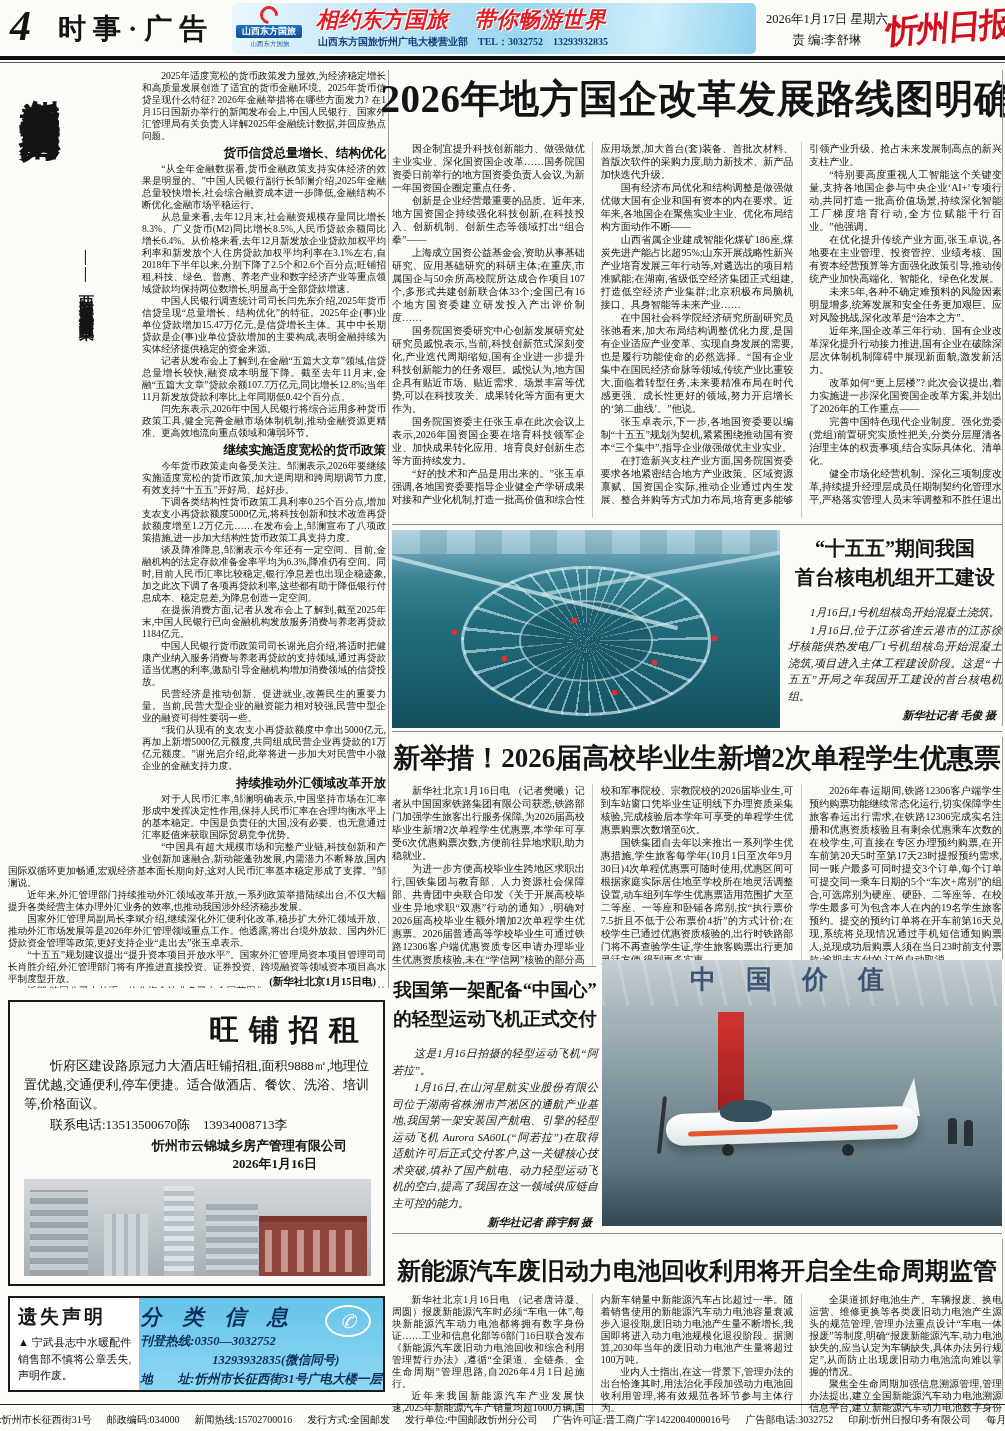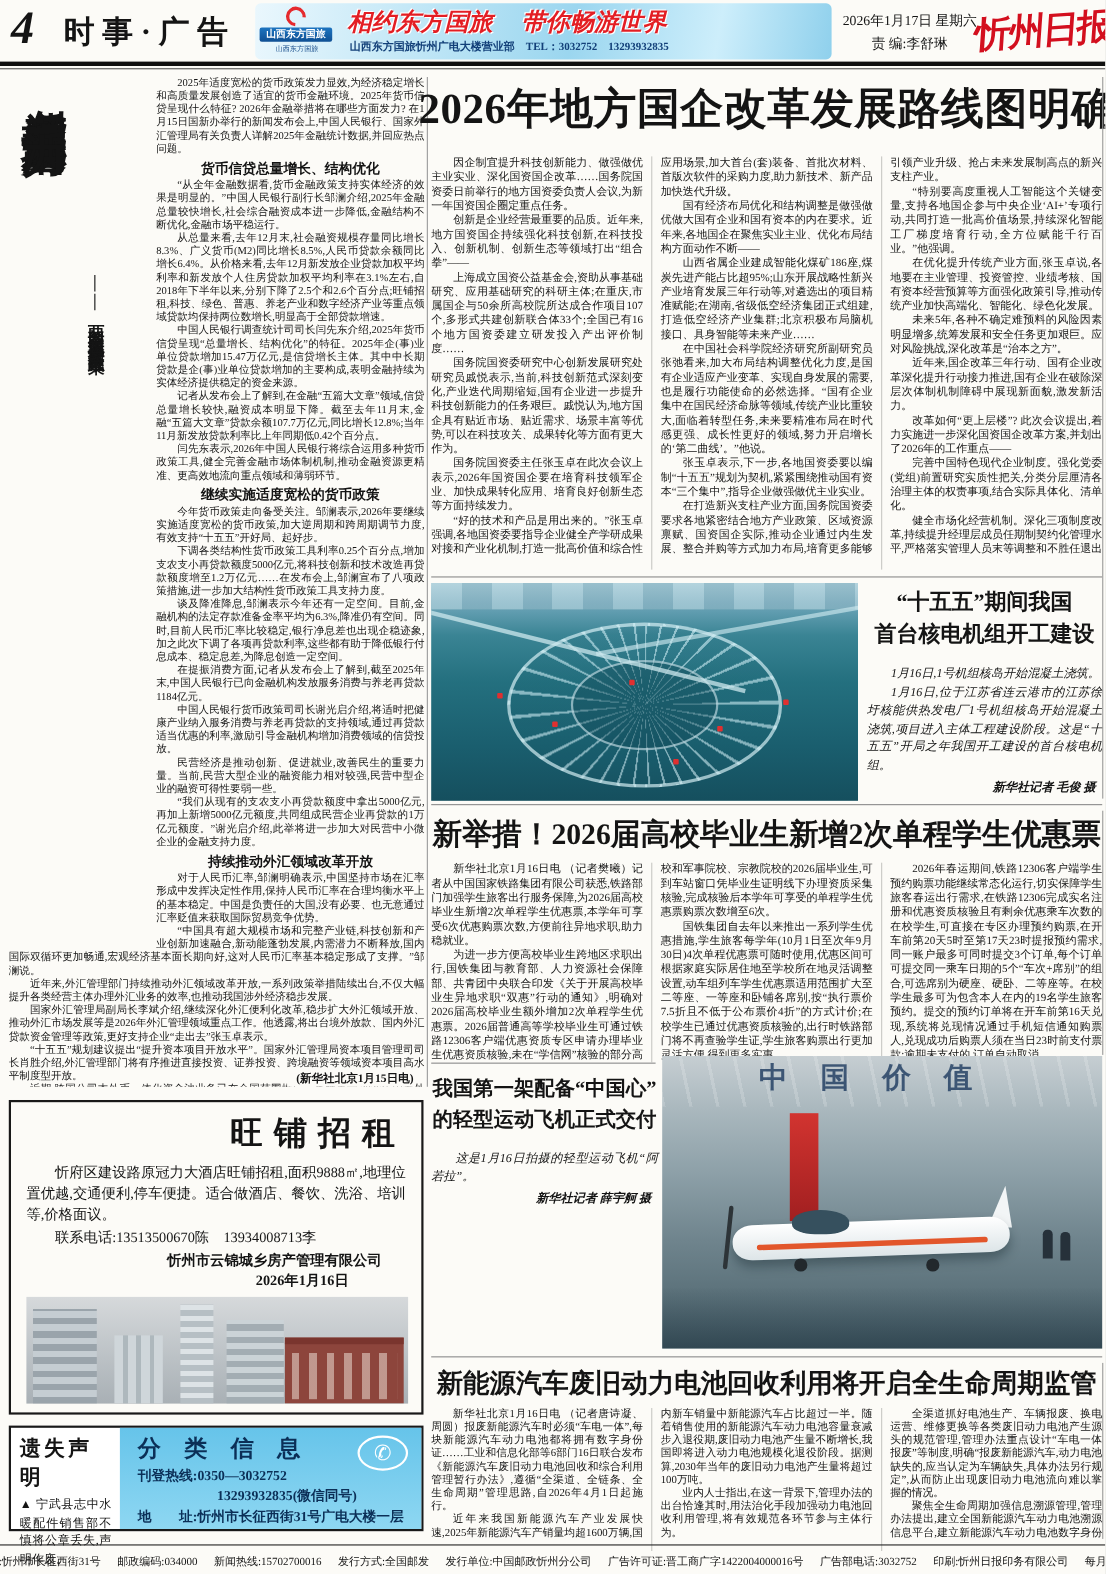--- a/index.html
+++ b/index.html
@@ -32,21 +32,21 @@
   #date-block { left:751px; top:9px; width:152px; text-align:center; font-size:12.5px; font-weight:400; line-height:1.7; }
   #masthead { left:886px; top:6px; width:115px; font-size:33px; font-weight:900; color:#d30f1e;
     transform:rotate(-4deg) skewX(-8deg); letter-spacing:-2px; white-space:nowrap; }
 
   
   .hline { background:#8a8a8a; height:1px; }
   .vline { background:#9a9a9a; width:1px; }
 
   
   .para { text-align:justify; text-indent:2em; }
-  .subhead { text-align:center; font-weight:900; text-indent:0; }
+  .subhead { text-align:right; font-weight:900; text-indent:0; }
 
   
   #left-article { left:8px; top:70px; width:378px; height:918px; overflow:hidden; font-size:9.6px; line-height:12px; }
   #left-float { float:left; width:128px; height:786px; writing-mode:vertical-lr; position:relative; margin-right:6px; }
   #left-head-big { font-weight:900; line-height:1.55; letter-spacing:1px; white-space:nowrap; }
   #left-head-big .ph1 { font-size:37px; }
   #left-head-big .ph2 { font-size:41px; }
   #left-subtitle { font-size:15px; font-weight:700; line-height:2.0; padding-top:180px; letter-spacing:2px; }
   #left-article .subhead { font-size:12.5px; margin:5px 0 4px; }
   #left-credit { right:10px; bottom:0; background:#fcfbf7; font-size:10.5px; font-weight:700; padding-left:8px; }
@@ -84,21 +84,21 @@
     font-size:27px; font-weight:900; white-space:nowrap; }
   #ticket-cols { margin-top:5px; height:182px; }
 
   
   #plane-text { left:392px; top:976px; width:206px; }
   #plane-text .mid-headline { font-size:18.5px; line-height:1.55; }
 
   
   #battery-article { left:392px; top:1239px; width:610px; }
   #battery-headline { height:36px; display:flex; align-items:center; justify-content:center;
-    font-size:24px; font-weight:900; white-space:nowrap; }
+    font-size:24px; font-weight:900; white-space:nowrap;margin-top:14px; }
   #battery-cols { margin-top:5px; height:130px; font-size:9.8px; line-height:12px; }
 
   
   .photo { overflow:hidden; }
   #photo-nuclear { left:392px; top:530px; width:388px; height:198px;
     background:linear-gradient(180deg,#a8cdd9 0%,#6fa6ba 9%,#3a8494 24%,#24707f 45%,#1a5e6e 75%,#154f5e 100%); }
   #photo-nuclear .topstruct { position:absolute; top:0; left:0; right:0; height:24px; opacity:.6;
     background:repeating-linear-gradient(90deg,#bcd8e1 0 28px,#8fb6c4 28px 55px); }
   #photo-nuclear .cage { position:absolute; left:50%; top:56%; width:250px; height:150px; transform:translate(-50%,-50%);
     border-radius:50%; border:3px solid rgba(225,248,252,.65);
@@ -155,21 +155,21 @@
   #photo-buildings .red { position:absolute; right:4px; bottom:0; width:108px; height:62%; background:#8d453c;
     border-top:6px solid #7a352e; }
   #photo-buildings .red::after { content:""; position:absolute; inset:8px 6px 4px;
     background:repeating-linear-gradient(90deg, rgba(235,220,210,.55) 0 7px, transparent 7px 16px); }
 
   
   #bottom-row { left:8px; top:1296px; width:377px; height:96px; border:2px solid #191919; display:flex; background:#fff; }
   #loss-box { width:146px; padding:6px 8px; }
   #loss-title { text-align:left; font-size:19px; font-weight:900; letter-spacing:3px; }
   #loss-body { margin-top:4px; font-size:11px; line-height:1.5; text-align:justify; }
-  #classified-box { flex:1; position:relative; background:linear-gradient(#66c4ea,#8ed7f2); color:#0b2f57; padding:5px 16px; }
+  #classified-box { flex:1; position:relative; background:linear-gradient(#66c4ea,#8ed7f2); color:#0b2f57; padding:5px 1px;font-style:italic; }
   #classified-title { font-size:21px; font-weight:900; letter-spacing:8px; }
   #phone-icon { position:absolute; right:12px; top:7px; width:46px; height:32px; border:2px solid #fff; border-radius:50%;
     color:#fff; font-size:19px; text-align:center; line-height:29px; }
   #classified-box .line { font-size:12.5px; font-weight:700; margin-top:2px; white-space:nowrap; }
   #classified-box .indent { padding-left:72px; }
 
   
   #footer { left:0; top:1404px; width:1005px; border-top:1.5px solid #222; padding:8px 4px 0; }
   #footer-items { display:flex; justify-content:center; gap:15px; font-size:10px; white-space:nowrap; }
   #footer-items .para { text-indent:0; }
@@ -287,20 +287,21 @@
         <p class="para">2026年春运期间,铁路12306客户端学生预约购票功能继续常态化运行,切实保障学生旅客春运出行需求,在铁路12306完成实名注册和优惠资质核验且有剩余优惠乘车次数的在校学生,可直接在专区办理预约购票,在开车前第20天5时至第17天23时提报预约需求,同一账户最多可同时提交3个订单,每个订单可提交同一乘车日期的5个“车次+席别”的组合,可选席别为硬座、硬卧、二等座等。在校学生最多可为包含本人在内的19名学生旅客预约。提交的预约订单将在开车前第16天兑现,系统将兑现情况通过手机短信通知购票人,兑现成功后购票人须在当日23时前支付票款;逾期未支付的,订单自动取消。</p>
       </div>
   </div>
   <div class="abs hline" id="hlineC"></div>
 
   <div class="abs" id="plane-text">
     <div class="mid-headline">我国第一架配备“中国心”</div>
     <div class="mid-headline">的轻型运动飞机正式交付</div>
     <div class="caption">
         <p class="para">这是1月16日拍摄的轻型运动飞机“阿若拉”。</p>
+        <p class="para">1月16日,在山河星航实业股份有限公司位于湖南省株洲市芦淞区的通航产业基地,我国第一架安装国产航电、引擎的轻型运动飞机 Aurora SA60L(“阿若拉”)在取得适航许可后正式交付客户,这一关键核心技术突破,填补了国产航电、动力轻型运动飞机的空白,提高了我国在这一领域供应链自主可控的能力。</p>
       </div>
     <div class="cap-credit">新华社记者 薛宇舸 摄</div>
   </div>
   <div class="abs photo" id="photo-plane">
     <div class="beams"></div>
     <div class="slogan">中国价值</div>
     <div class="banner-red"></div>
     <div class="tail"></div>
     <div class="fuselage"></div>
     <div class="canopy"></div>

